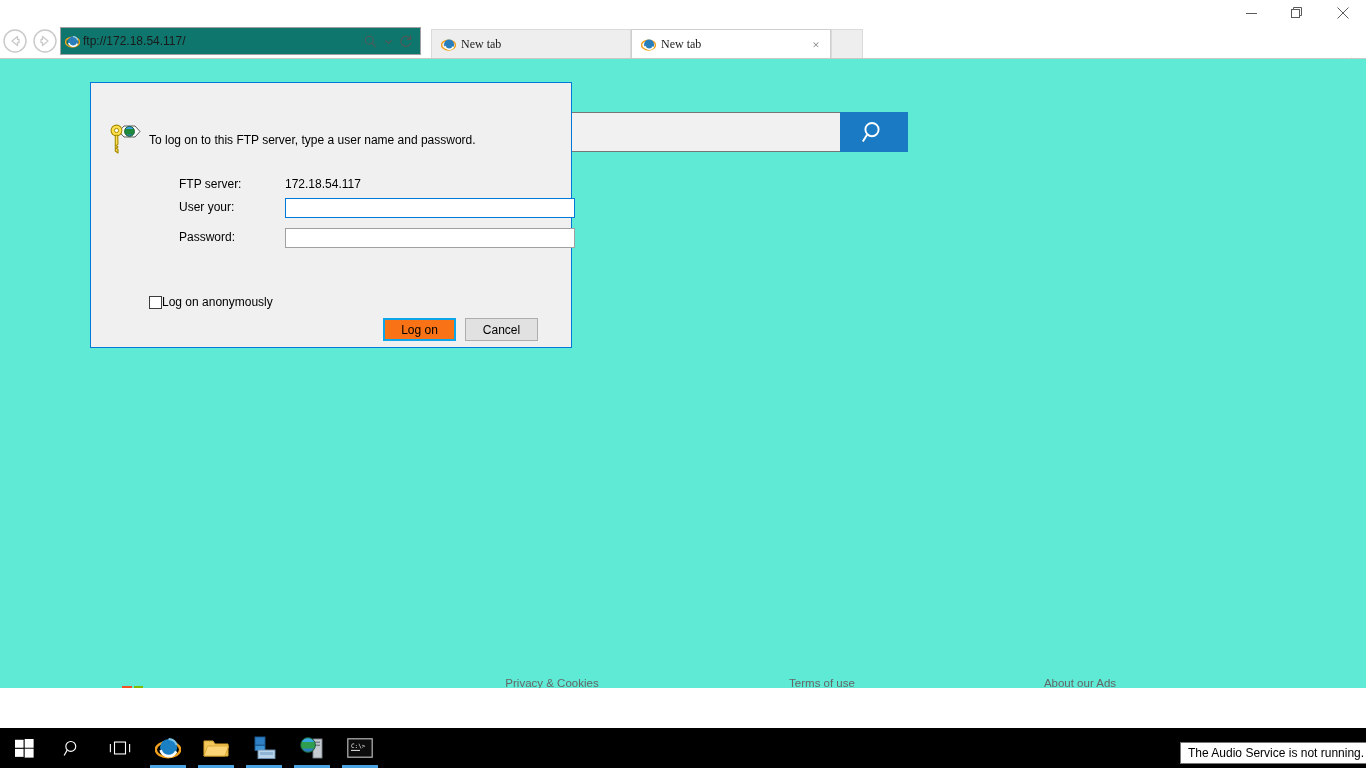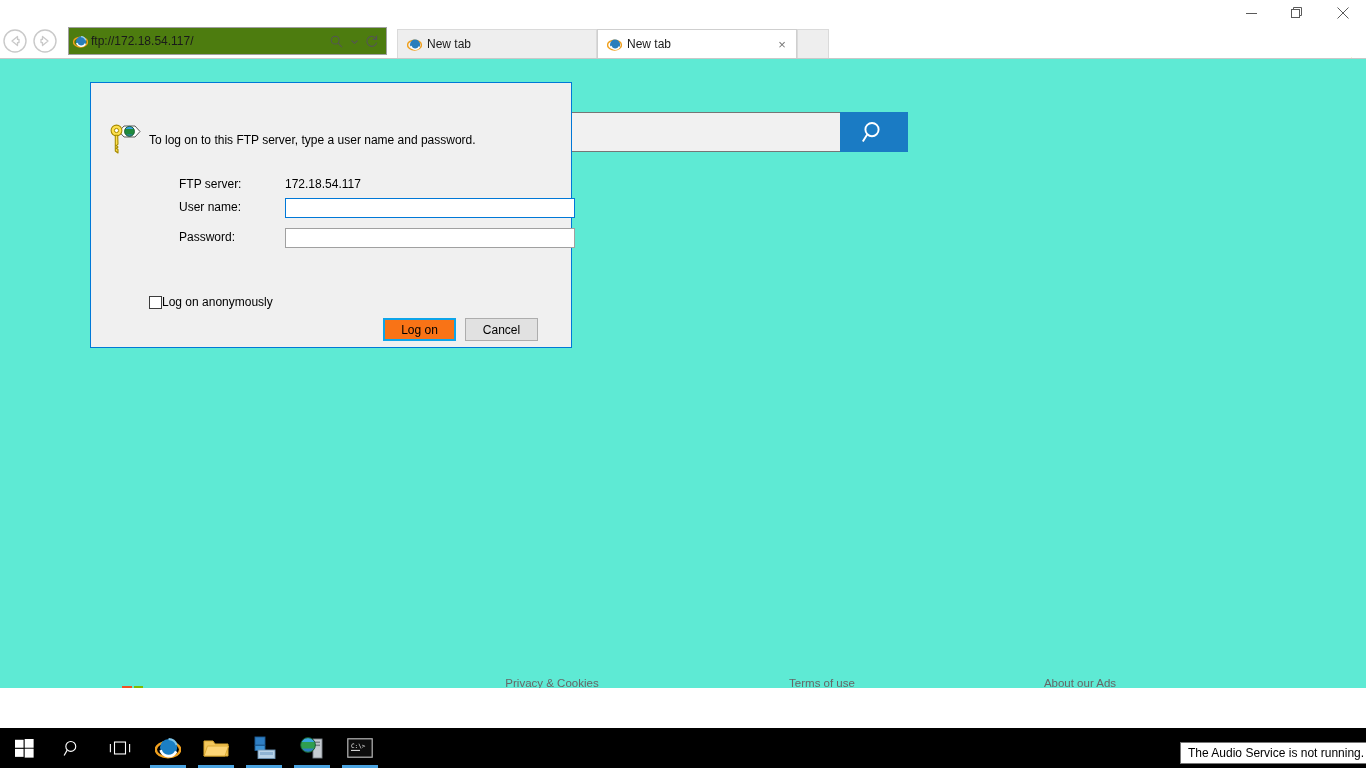--- a/index.html
+++ b/index.html
@@ -30,34 +30,34 @@
     display: flex; align-items: center;
   }
   .navbtn {
     width: 30px; height: 30px; display: flex; align-items: center; justify-content: center;
     flex: none;
   }
   .navbtn svg { display: block; }
 
   .addrbar {
     position: relative;
-    width: 319px; height: 28px; margin-left: 8px;
-    border: 1px solid #a0a0a0; background: #4d7c0f;
+    width: 361px; height: 28px; margin-left: 0;
+    border: 1px solid #a0a0a0; background: #0f766e;
     display: flex; align-items: center; flex: none;
   }
   .addr-favicon { width: 22px; display: flex; align-items: center; justify-content: center; flex: none; }
   .addr-text {
     flex: 1; font-size: 12px; color: #1a1a1a; white-space: nowrap; overflow: hidden;
     line-height: 26px;
   }
   .addr-tools { display: flex; align-items: center; gap: 2px; padding-right: 6px; flex: none; }
   .addr-tools .ico { width: 16px; height: 24px; display: flex; align-items: center; justify-content: center; }
 
   
-  .tabstrip { display: flex; align-items: flex-end; height: 34px; margin-left: 10px; }
+  .tabstrip { display: flex; align-items: flex-end; height: 34px; margin-left: 10px; font-family: Liberation Serif, serif; }
   .tab {
     width: 200px; height: 29px; display: flex; align-items: center;
     padding: 0 6px 0 9px; font-size: 12px; color: #1a1a1a;
     border: 1px solid #d3d3d3; border-bottom: none; position: relative;
   }
   .tab.inactive { background: #eeeeee; border-color: #dadada; }
   .tab.active { background: #ffffff; border-color: #cfcfcf; }
   .tab .t-favicon { width: 20px; flex: none; display: flex; align-items: center; }
   .tab .t-label { flex: 1; white-space: nowrap; overflow: hidden; }
   .tab .t-close { width: 16px; text-align: center; color: #777; font-size: 13px; line-height: 1; }
@@ -356,21 +356,21 @@
       </span>
 
       <div class="dlg-intro">To log on to this FTP server, type a user name and password.</div>
 
       <div class="row" style="top:92px;">
         <span class="lbl">FTP server:</span>
         <span class="val">172.18.54.117</span>
       </div>
 
       <div class="row" style="top:115px;">
-        <span class="lbl">User name:</span>
+        <span class="lbl">User your:</span>
         <input class="focused" type="text" autofocus="" value="" style="">
       </div>
 
       <div class="row" style="top:145px;">
         <span class="lbl">Password:</span>
         <input class="normal" type="password" value="" style="">
       </div>
 
 
       <label class="dlg-check">

